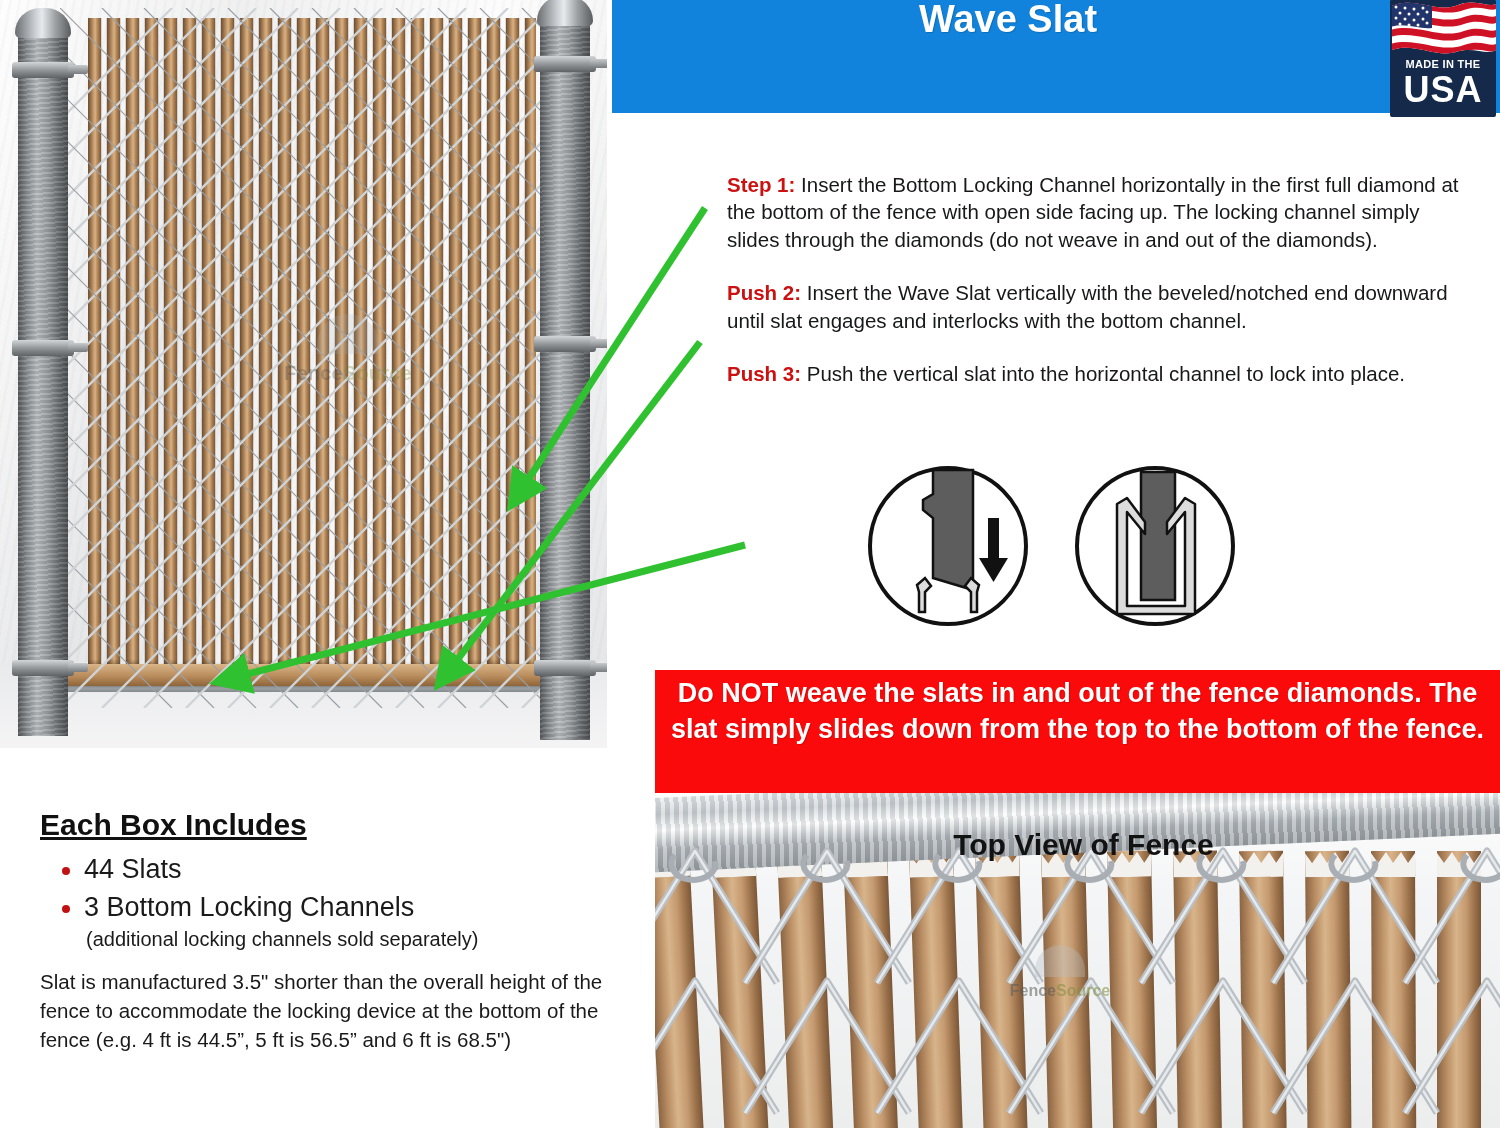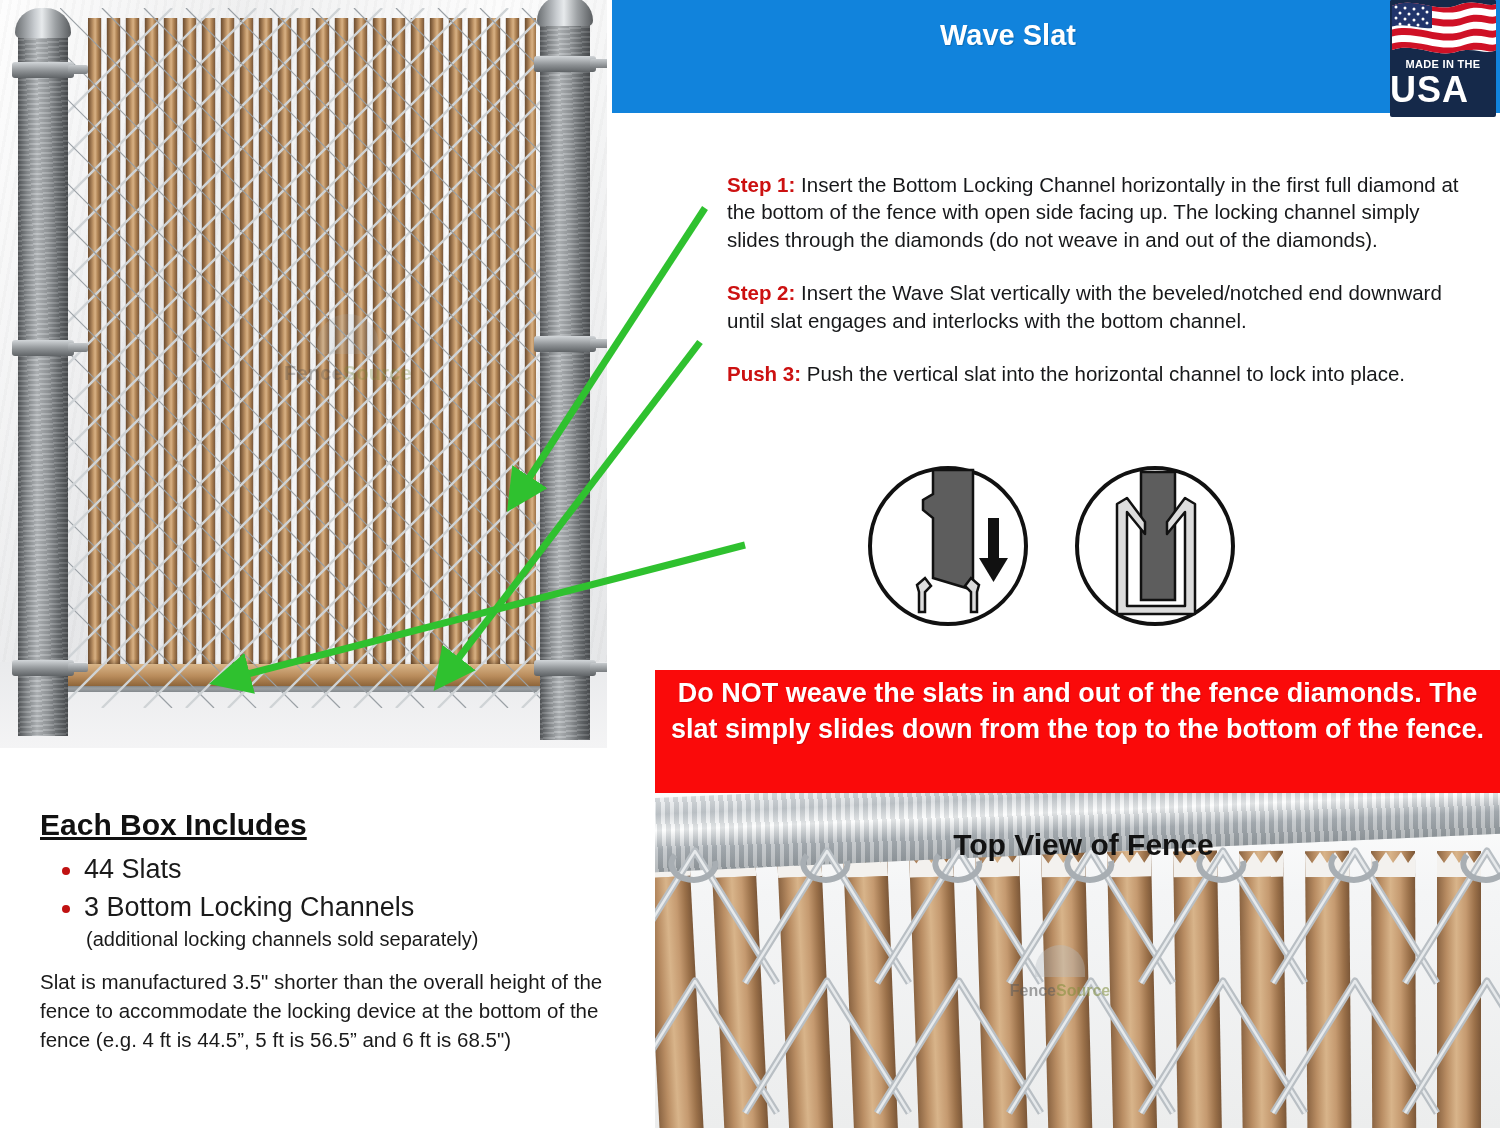--- a/index.html
+++ b/index.html
@@ -59,29 +59,29 @@
     border-radius:34px 34px 0 0;background:#a9b0b6;opacity:.6;}
   .wm .txt{font-size:20px;font-weight:700;margin-top:4px;letter-spacing:.2px;}
   .wm .txt b{color:#4b4b4b;}
   .wm .txt s{text-decoration:none;color:#7c8a37;}
 
   
   .arrows{position:absolute;left:0;top:0;width:1500px;height:1128px;pointer-events:none;}
 
   
   .hdr{position:absolute;left:612px;top:0;width:888px;height:113px;background:#1183dc;}
-  .hdr h1{margin:0;color:#fff;font-size:29px;line-height:38px;font-weight:bold;text-align:center;
-    padding-top:16px;padding-right:96px;text-shadow:1px 1px 1px rgba(0,0,0,.18);}
+  .hdr h1{margin:0;color:#fff;font-size:38px;line-height:38px;font-weight:bold;text-align:center;
+    padding-right:96px;text-shadow:1px 1px 1px rgba(0,0,0,.18);}
   .hdr h1 span{display:block;}
   .badge{position:absolute;right:4px;top:0;width:106px;height:117px;background:#15294a;
     border-radius:2px;overflow:hidden;}
   .badge .flagwrap{position:absolute;left:0;top:0;width:106px;height:58px;overflow:hidden;background:#15294a;}
   .badge .mit{position:absolute;left:0;right:0;top:58px;text-align:center;color:#fff;
     font-size:11px;font-weight:bold;letter-spacing:.3px;}
-  .badge .usa{position:absolute;left:0;right:0;top:70px;text-align:left;color:#fff;
+  .badge .usa{position:absolute;left:0;right:0;top:70px;text-align:center;color:#fff;
     font-size:36px;font-weight:bold;line-height:40px;letter-spacing:1px;}
 
   .steps{position:absolute;left:727px;top:150px;width:733px;}
   .step{font-size:20.5px;line-height:27.5px;color:#17181a;margin-bottom:26px;}
   .step .lbl{color:#cc1111;font-weight:bold;}
 
   .figs{position:absolute;left:855px;top:460px;width:400px;height:172px;}
   .warn{position:absolute;left:655px;top:670px;width:845px;height:142px;background:#fa0a0a;}
   .warn p{margin:0;color:#fff;font-weight:bold;font-size:27px;line-height:36px;text-align:center;padding-top:5px;
     text-shadow:1px 1px 1px rgba(0,0,0,.15);}
@@ -311,21 +311,21 @@
       <div class="mit">MADE IN THE</div>
       <div class="usa">USA</div>
     </div>
   </div>
 
   <div class="steps">
     <p class="step">
       <span class="lbl">Step 1:</span><span> Insert the Bottom Locking Channel horizontally in the first full diamond at the bottom of the fence with open side facing up. The locking channel simply slides through the diamonds (do not weave in and out of the diamonds).</span>
     </p>
     <p class="step">
-      <span class="lbl">Step 2:</span><span> Insert the Wave Slat vertically with the beveled/notched end downward until slat engages and interlocks with the bottom channel.</span>
+      <span class="lbl">Push 2:</span><span> Insert the Wave Slat vertically with the beveled/notched end downward until slat engages and interlocks with the bottom channel.</span>
     </p>
     <p class="step">
       <span class="lbl">Push 3:</span><span> Push the vertical slat into the horizontal channel to lock into place.</span>
     </p>
   </div>
 
   <div class="figs">
     <svg width="400" height="172" viewBox="0 0 400 172">
 
       <g>

